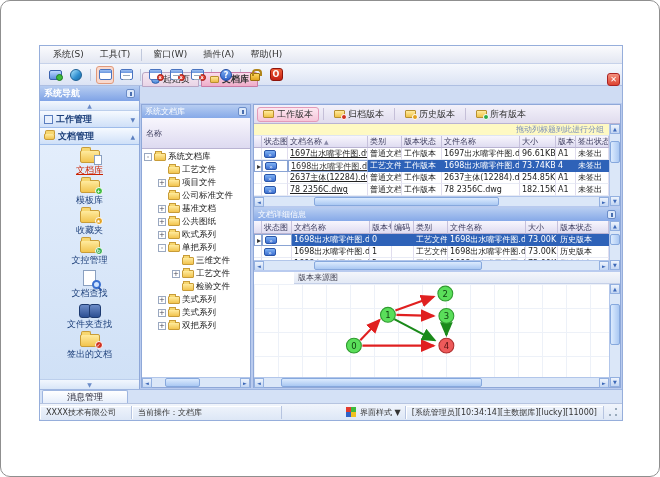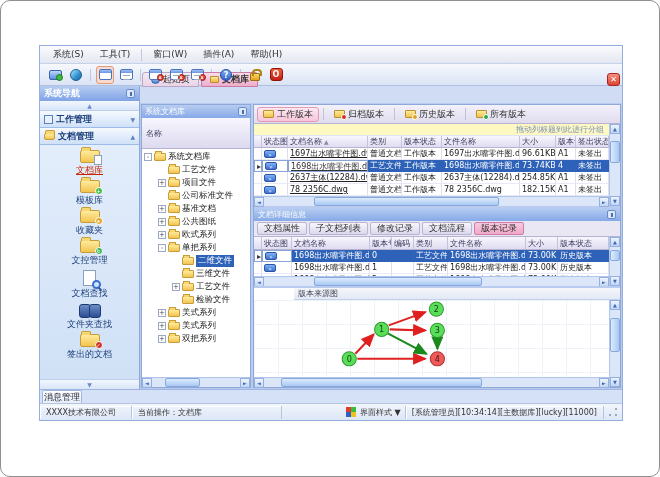--- a/index.html
+++ b/index.html
@@ -47,21 +47,21 @@
   .nbadge{position:absolute;right:-4px;bottom:-3px;width:8px;height:8px;border-radius:50%;border:1px solid #fff;color:#fff;font-size:5px;line-height:7px;text-align:center;font-weight:bold;}
   .ic-page{width:13px;height:16px;background:#fff;border:1px solid #8aa0c0;position:relative;}
   .ic-mag{position:absolute;right:-6px;bottom:-4px;width:9px;height:9px;border:2px solid #3a6fd0;border-radius:50%;background:#cfe4ff;}
   .ic-mag::after{content:"";position:absolute;right:-3px;bottom:-3px;width:4px;height:2px;background:#2a54a0;transform:rotate(45deg);}
   .ic-bino{width:22px;height:14px;position:relative;}
   .ic-bino::before,.ic-bino::after{content:"";position:absolute;top:1px;width:10px;height:12px;background:linear-gradient(#6d8cc8,#2c4f92);border:1px solid #1d3a70;border-radius:3px;}
   .ic-bino::before{left:0;} .ic-bino::after{right:0;}
 
   
   .msgbar{height:14px;background:#d4e1f6;border-top:1px solid #9fb6e0;display:flex;align-items:flex-end;padding-left:2px;}
-  .msgtab{height:13px;padding:0 1px;background:linear-gradient(#ffffff,#e6eefb);border:1px solid #9fb6e0;border-bottom:none;border-radius:2px 2px 0 0;color:#223;}
+  .msgtab{height:13px;padding:0 24px;background:linear-gradient(#ffffff,#e6eefb);border:1px solid #9fb6e0;border-bottom:none;border-radius:2px 2px 0 0;color:#223;}
   .statusbar{height:17px;background:linear-gradient(#f1f5fc,#dde7f6);border-top:1px solid #b6c4e0;display:flex;align-items:center;font-size:8px;color:#333;}
   .st-cell{height:13px;display:flex;align-items:center;padding:0 6px;border-right:1px solid #b6c4e0;box-shadow:inset 1px 1px 0 #fff;}
   .st-right{margin-left:auto;display:flex;align-items:center;gap:4px;padding-right:4px;}
   .ic-style{width:10px;height:10px;display:grid;grid-template-columns:5px 5px;grid-template-rows:5px 5px;}
   .ic-style i:nth-child(1){background:#e23b2e;} .ic-style i:nth-child(2){background:#3dbb3d;}
   .ic-style i:nth-child(3){background:#2f62c8;} .ic-style i:nth-child(4){background:#f0c020;}
   .grip{width:10px;height:10px;background:
     radial-gradient(circle at 8px 2px,#9ab 1px,transparent 1.5px),
     radial-gradient(circle at 8px 8px,#9ab 1px,transparent 1.5px),
     radial-gradient(circle at 2px 8px,#9ab 1px,transparent 1.5px);}
@@ -314,25 +314,20 @@
                 </div>
             <div class="trow" style="padding-left:16px">
                   <span class="exp">+</span>
                   <span class="tfold"></span>
                   <span class="tlabel">欧式系列</span>
                 </div>
             <div class="trow" style="padding-left:16px">
                   <span class="exp">-</span>
                   <span class="tfold"></span>
                   <span class="tlabel">单把系列</span>
-                </div>
-            <div class="trow sel" style="padding-left:30px">
-                  <span class="exp none"></span>
-                  <span class="tfold"></span>
-                  <span class="tlabel">二维文件</span>
                 </div>
             <div class="trow" style="padding-left:30px">
                   <span class="exp none"></span>
                   <span class="tfold"></span>
                   <span class="tlabel">三维文件</span>
                 </div>
             <div class="trow" style="padding-left:30px">
                   <span class="exp">+</span>
                   <span class="tfold"></span>
                   <span class="tlabel">工艺文件</span>
@@ -482,27 +477,20 @@
                     <span class="sb-thumb-v"></span>
                   </span>
                   <span class="sb-btn">▼</span>
                 </div>
           </div>
 
           <div class="detail-title">
                 <span>文档详细信息</span>
                 <span class="pin" style="margin-left:auto"></span>
               </div>
-          <div class="dtabs">
-            <span class="ptab">文档属性</span>
-            <span class="ptab">子文档列表</span>
-            <span class="ptab">修改记录</span>
-            <span class="ptab">文档流程</span>
-            <span class="ptab active">版本记录</span>
-          </div>
 
           <div class="vgridzone">
             <div class="vg-main">
               <div class="grow ghead">
                 <span class="gcell vc0"></span>
                 <span class="gcell vc1">状态图</span>
                 <span class="gcell vc2">文档名称</span>
                 <span class="gcell vc3">版本号</span>
                 <span class="gcell vc4">编码</span>
                 <span class="gcell vc5">类别</span>

